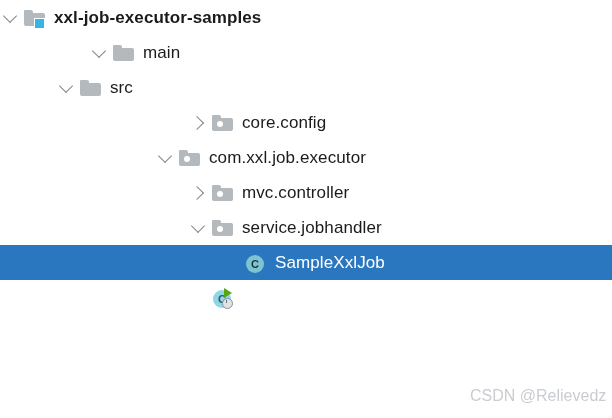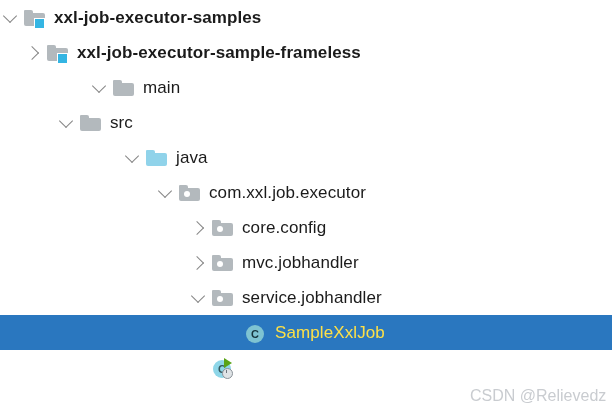--- a/index.html
+++ b/index.html
@@ -174,21 +174,21 @@
     background: #6d757c;
   }
 
   
   .label {
     font-size: 17px;
     color: #1b1b1b;
     letter-spacing: 0.1px;
   }
   .label.bold { font-weight: bold; }
-  .row.selected .label { color: #fde047; }
+  .row.selected .label { color: #ffffff; }
 
   
   #watermark {
     position: absolute;
     left: 470px;
     top: 387px;
     font-size: 16px;
     color: #c9ccd0;
     font-family: "Liberation Sans", sans-serif;
     pointer-events: none;
@@ -208,34 +208,20 @@
       <div class="icon">
         <div class="folder-shape gray">
           <div class="tab"></div>
           <div class="body"></div>
         </div>
         <div class="badge"></div>
       </div>
       <span class="label bold">xxl-job-executor-samples</span>
     </div>
     <div class="row">
-      <div class="indent" style="width: 23px;"></div>
-      <div class="chevron right">
-        <i></i>
-      </div>
-      <div class="icon">
-        <div class="folder-shape gray">
-          <div class="tab"></div>
-          <div class="body"></div>
-        </div>
-        <div class="badge"></div>
-      </div>
-      <span class="label bold">xxl-job-executor-sample-frameless</span>
-    </div>
-    <div class="row">
       <div class="indent" style="width: 89px;"></div>
       <div class="chevron down">
         <i></i>
       </div>
       <div class="icon">
         <div class="folder-shape gray">
           <div class="tab"></div>
           <div class="body"></div>
         </div>
       </div>
@@ -246,75 +232,62 @@
       <div class="chevron down">
         <i></i>
       </div>
       <div class="icon">
         <div class="folder-shape gray">
           <div class="tab"></div>
           <div class="body"></div>
         </div>
       </div>
       <span class="label">src</span>
-    </div>
-    <div class="row">
-      <div class="indent" style="width: 122px;"></div>
-      <div class="chevron down">
-        <i></i>
-      </div>
-      <div class="icon">
-        <div class="folder-shape cyan">
-          <div class="tab"></div>
-          <div class="body"></div>
-        </div>
-      </div>
-      <span class="label">java</span>
-    </div>
-    <div class="row">
-      <div class="indent" style="width: 155px;"></div>
-      <div class="chevron down">
-        <i></i>
-      </div>
-      <div class="icon">
-        <div class="folder-shape gray">
-          <div class="tab"></div>
-          <div class="body"></div>
-        </div>
-        <div class="dot"></div>
-      </div>
-      <span class="label">com.xxl.job.executor</span>
     </div>
     <div class="row">
       <div class="indent" style="width: 188px;"></div>
       <div class="chevron right">
         <i></i>
       </div>
       <div class="icon">
         <div class="folder-shape gray">
           <div class="tab"></div>
           <div class="body"></div>
         </div>
         <div class="dot"></div>
       </div>
       <span class="label">core.config</span>
     </div>
     <div class="row">
+      <div class="indent" style="width: 155px;"></div>
+      <div class="chevron down">
+        <i></i>
+      </div>
+      <div class="icon">
+        <div class="folder-shape gray">
+          <div class="tab"></div>
+          <div class="body"></div>
+        </div>
+        <div class="dot"></div>
+      </div>
+      <span class="label">com.xxl.job.executor</span>
+    </div>
+    <div class="row">
       <div class="indent" style="width: 188px;"></div>
       <div class="chevron right">
         <i></i>
       </div>
       <div class="icon">
         <div class="folder-shape gray">
           <div class="tab"></div>
           <div class="body"></div>
         </div>
         <div class="dot"></div>
       </div>
-      <span class="label">mvc.jobhandler</span>
+      <span class="label">mvc.controller</span>
     </div>
     <div class="row">
       <div class="indent" style="width: 188px;"></div>
       <div class="chevron down">
         <i></i>
       </div>
       <div class="icon">
         <div class="folder-shape gray">
           <div class="tab"></div>
           <div class="body"></div>

